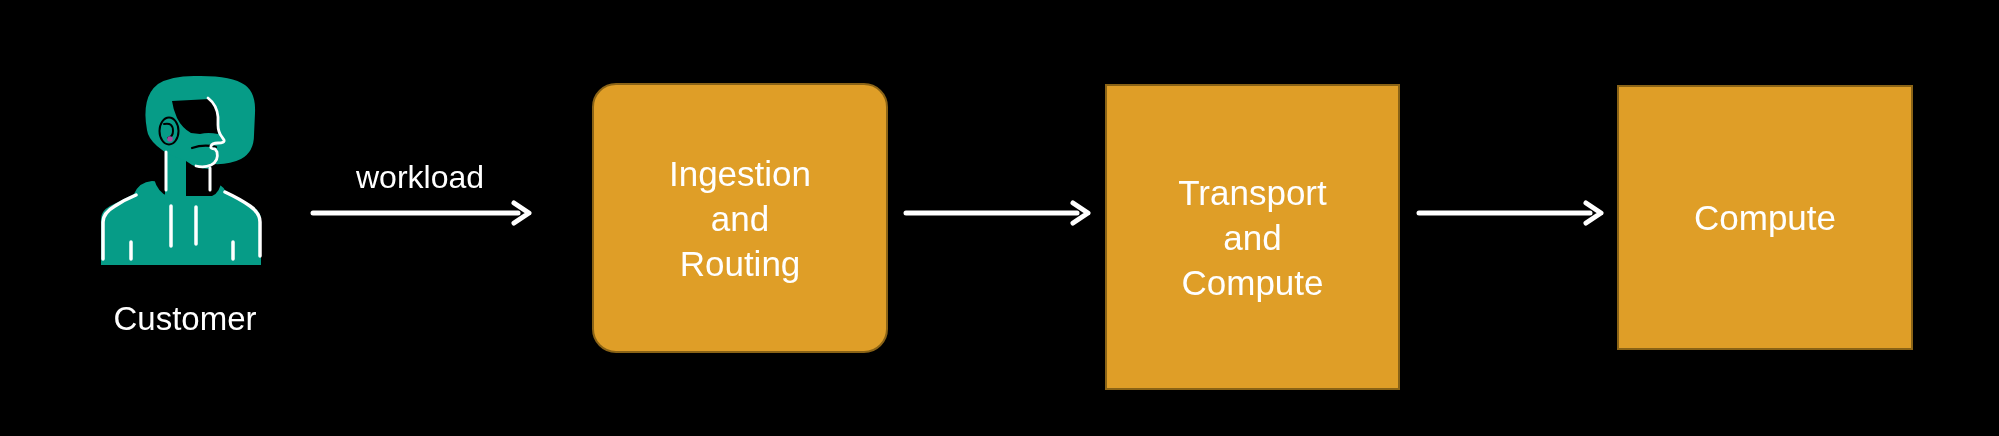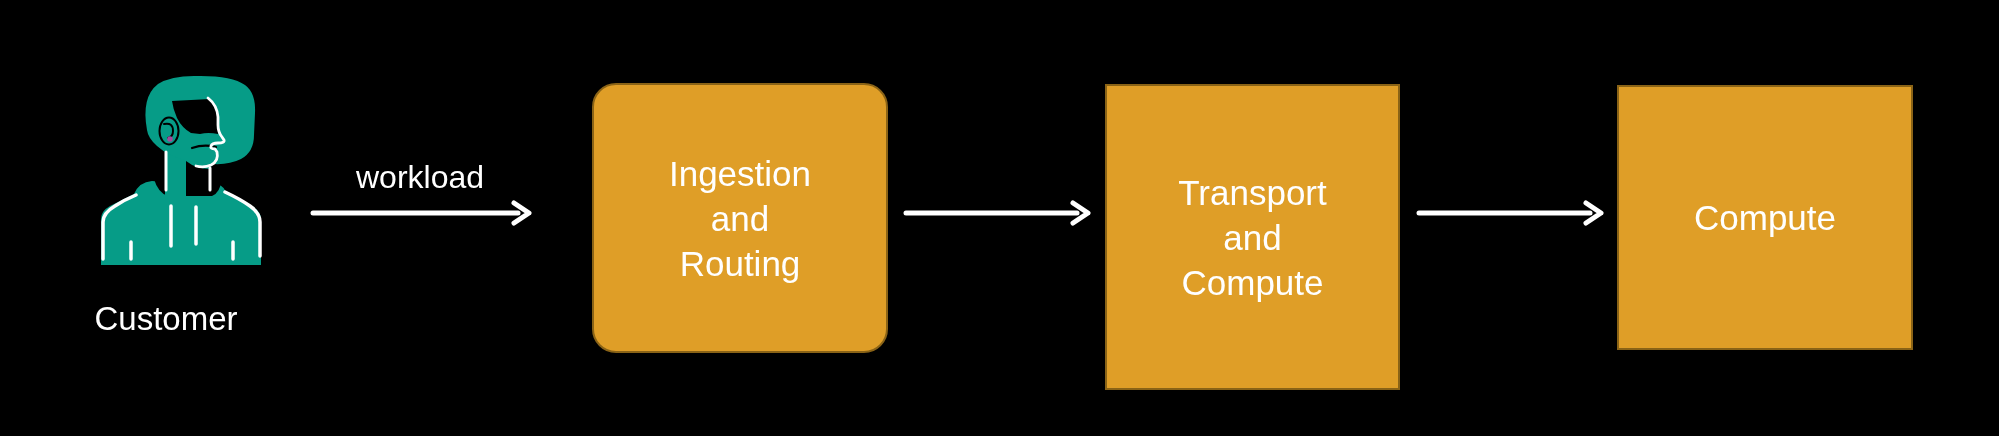--- a/index.html
+++ b/index.html
@@ -11,21 +11,21 @@
   .canvas {
     position: relative;
     width: 1999px;
     height: 436px;
     background: #000000;
     overflow: hidden;
   }
   .abs { position: absolute; }
 
   .actor-label {
-    left: 56px; top: 301px; width: 220px;
+    left: 75px; top: 301px; width: 220px;
     text-align: center;
     color: #ffffff;
     font-size: 33px;
     line-height: 36px;
     white-space: nowrap;
   }
   .edge-label {
     left: 330px; top: 160px; width: 180px;
     text-align: center;
     color: #ffffff;

